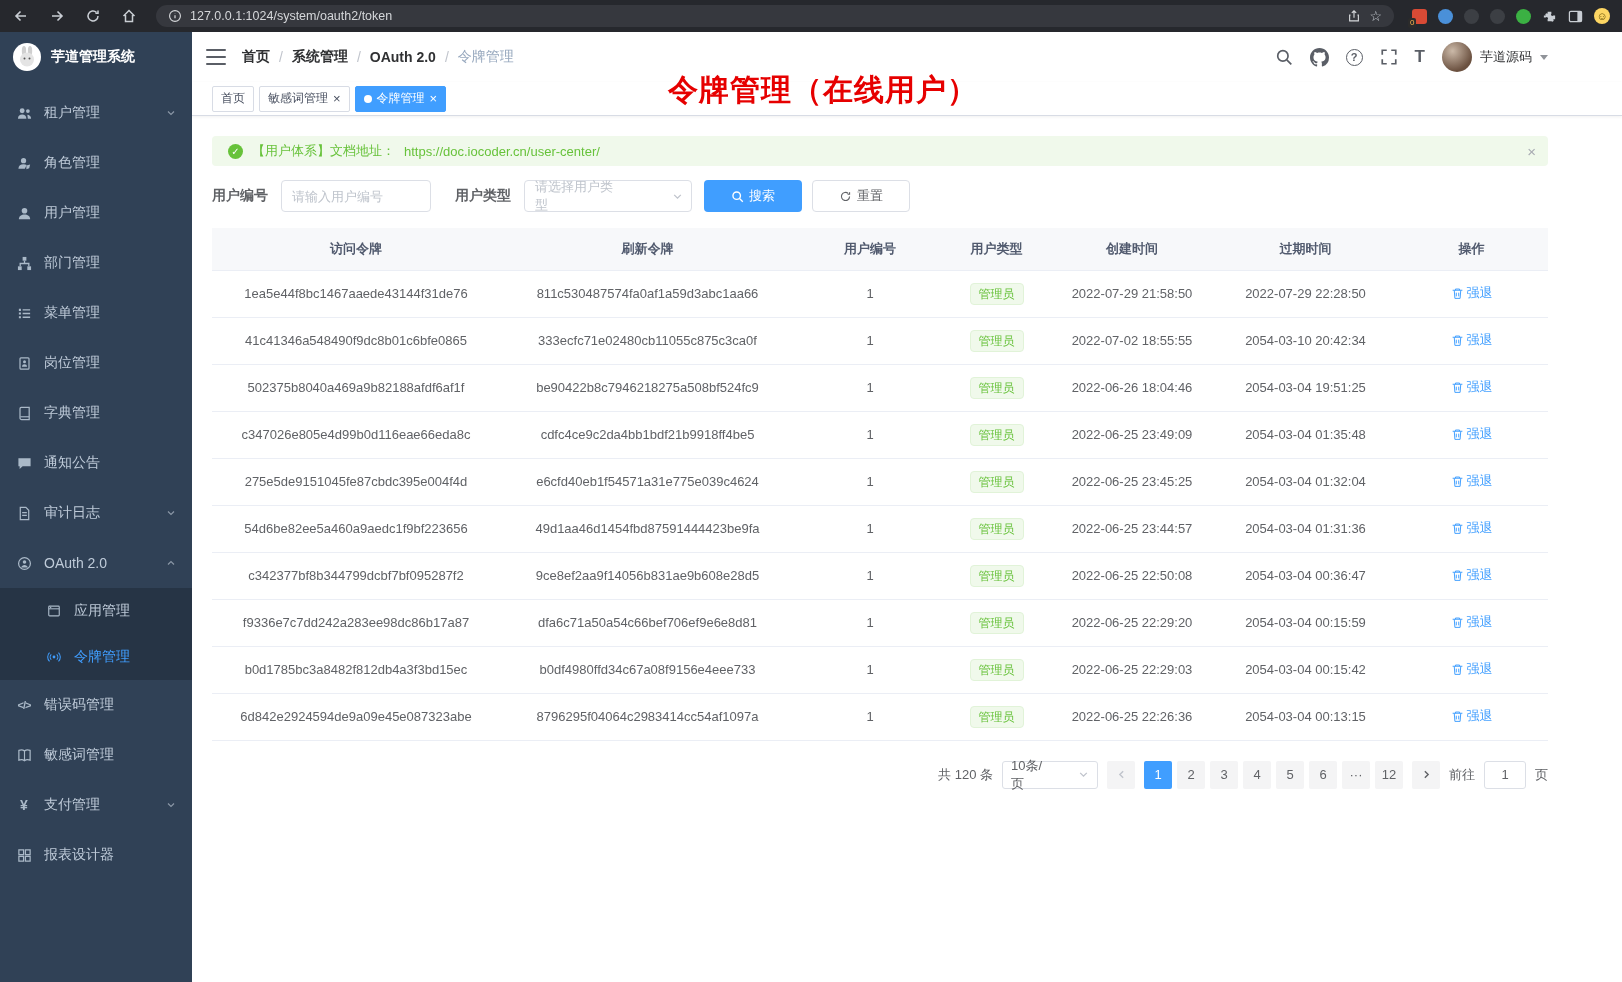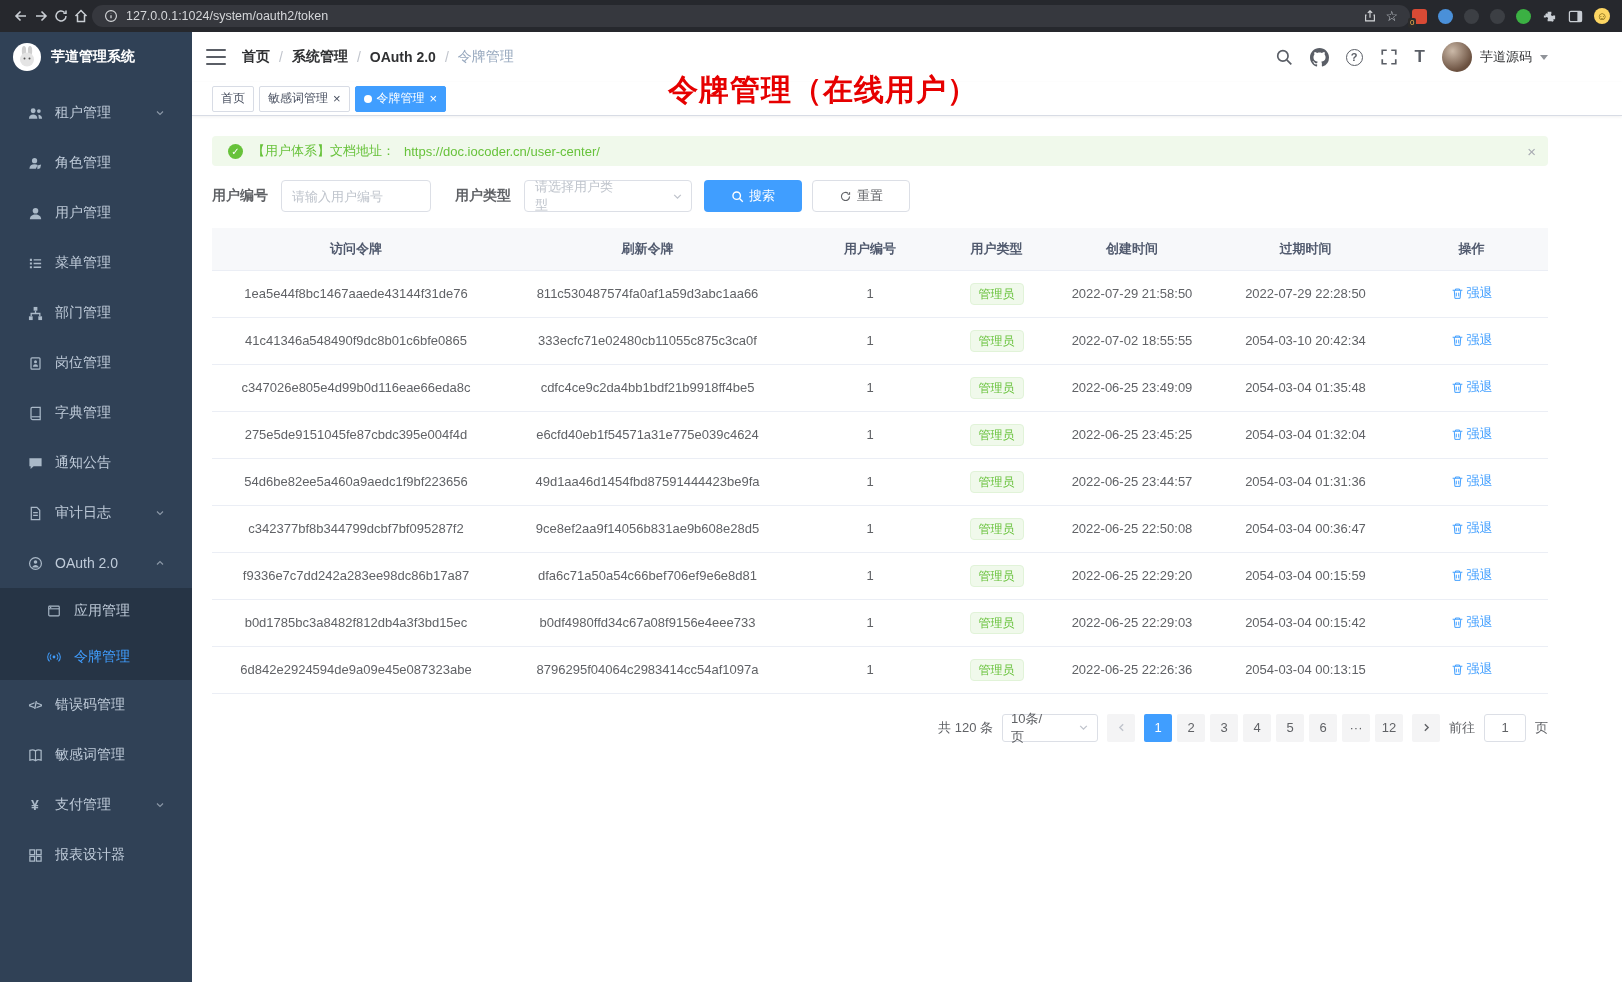--- a/index.html
+++ b/index.html
@@ -1,41 +1,41 @@
 <!DOCTYPE html>
 <html><head>
 <meta charset="utf-8">
 <style>
   * { box-sizing: border-box; margin: 0; padding: 0; }
   html,body { width:1622px; height:982px; overflow:hidden; font-family:"Liberation Sans","DejaVu Sans",sans-serif; background:#fff; }
   body { position:relative; }
 
   
-  .browser { height:32px; background:#26282d; display:flex; align-items:center; padding:0 12px; gap:2px; color:#c9ced4; }
+  .browser { height:32px; background:#26282d; display:flex; align-items:center; padding:0 12px; gap:18px; color:#c9ced4; }
   .nav-btn { width:18px; height:18px; display:flex; align-items:center; justify-content:center; color:#c9ced4; cursor:pointer; flex:none; }
   .urlbar { flex:1; height:22px; background:#36383e; border-radius:12px; display:flex; align-items:center; gap:8px; padding:0 12px; font-size:12.5px; color:#d5d7da; }
   .urlbar .url-text { flex:1; white-space:nowrap; overflow:hidden; }
   .chrome-right { display:flex; align-items:center; gap:11px; flex:none; }
   .ext-dot { width:15px; height:15px; border-radius:50%; background:#3c3f44; display:inline-block; cursor:pointer; }
   .ext-sq { width:15px; height:15px; border-radius:3px; background:#d84a35; position:relative; display:inline-block; cursor:pointer; }
   .ext-badge { position:absolute; left:-4px; bottom:-4px; background:#2b2b2b; color:#ffb74d; font-size:8px; line-height:1; padding:1px 2px; border-radius:2px; }
   .ext-blue { background:#4a90d9; }
   .ext-green { background:#3bb143; }
   .smiley { width:16px; height:16px; border-radius:50%; background:#fdd663; color:#5f4b00; font-size:11px; line-height:16px; text-align:center; display:inline-block; cursor:pointer; }
   .star-ch { font-size:14px; color:#c9ced4; cursor:pointer; }
 
   
   .app { display:flex; height:950px; }
 
   
   .sidebar { width:192px; background:#304156; color:#bfcbd9; display:flex; flex-direction:column; flex:none; }
   .logo { height:50px; display:flex; align-items:center; gap:10px; padding:0 13px; }
   .logo-title { color:#fff; font-weight:700; font-size:14px; }
   .menu { flex:1; padding-top:6px; font-size:14px; overflow:hidden; }
-  .menu-item { height:50px; display:flex; align-items:center; padding:0 27px; gap:12px; cursor:pointer; color:#bfcbd9; }
+  .menu-item { height:50px; display:flex; align-items:center; padding:0 16px; gap:12px; cursor:pointer; color:#bfcbd9; }
   .mi-icon { width:16px; height:16px; display:flex; align-items:center; justify-content:center; color:#aab9c8; flex:none; }
   .mi-icon svg { display:block; }
   .mi-label { flex:1; white-space:nowrap; }
   .mi-chev { color:#8a97a6; display:flex; }
   .submenu { background:#263445; }
   .submenu .menu-item { height:46px; padding-left:46px; }
   .menu-item.active { color:#409eff; }
   .menu-item.active .mi-icon { color:#409eff; }
   .glyph-icon { font-size:11px; font-weight:700; letter-spacing:-1px; }
   .glyph-pay { font-size:14px; font-weight:700; }
@@ -220,36 +220,36 @@
               <circle cx="8" cy="5" r="3"></circle>
               <path d="M2 14c0-3.3 2.7-5 6-5s6 1.7 6 5z"></path>
             </svg>
           </span>
         <span class="mi-label">用户管理</span>
       </div>
 
       <div class="menu-item">
         <span class="mi-icon">
             <svg width="15" height="15" viewBox="0 0 16 16" fill="currentColor">
-              <path d="M2 3h2.2v2.2H2zM2 6.9h2.2v2.2H2zM2 10.8h2.2V13H2zM6 3.4h8v1.5H6zM6 7.3h8v1.5H6zM6 11.2h8v1.5H6z"></path>
-            </svg>
-          </span>
-        <span class="mi-label">菜单管理</span>
-      </div>
-
-      <div class="menu-item">
-        <span class="mi-icon">
-            <svg width="15" height="15" viewBox="0 0 16 16" fill="currentColor">
               <rect x="6" y="1" width="4" height="4"></rect>
               <rect x="1" y="11" width="4" height="4"></rect>
               <rect x="11" y="11" width="4" height="4"></rect>
               <path d="M7.3 5h1.4v2.3h4.6V11h-1.4V8.7H4.1V11H2.7V7.3h4.6z"></path>
             </svg>
           </span>
         <span class="mi-label">部门管理</span>
+      </div>
+
+      <div class="menu-item">
+        <span class="mi-icon">
+            <svg width="15" height="15" viewBox="0 0 16 16" fill="currentColor">
+              <path d="M2 3h2.2v2.2H2zM2 6.9h2.2v2.2H2zM2 10.8h2.2V13H2zM6 3.4h8v1.5H6zM6 7.3h8v1.5H6zM6 11.2h8v1.5H6z"></path>
+            </svg>
+          </span>
+        <span class="mi-label">菜单管理</span>
       </div>
 
       <div class="menu-item">
         <span class="mi-icon">
             <svg width="15" height="15" viewBox="0 0 16 16">
               <rect x="3.2" y="2" width="9.6" height="12" rx="1" fill="none" stroke="currentColor" stroke-width="1.3"></rect>
               <circle cx="8" cy="6" r="1.6" fill="currentColor"></circle>
               <path d="M5.3 11.5c0-1.7 1.2-2.6 2.7-2.6s2.7.9 2.7 2.6z" fill="currentColor"></path>
             </svg>
           </span>
@@ -510,20 +510,36 @@
               <td>
                 <a class="link-act">
                   <svg width="13" height="13" viewBox="0 0 16 16">
                     <path d="M2 4h12M5.5 4V2.5h5V4M4 4l.8 10h6.4L12 4M6.5 7v4.5M9.5 7v4.5" fill="none" stroke="currentColor" stroke-width="1.2"></path>
                   </svg>
                   <span>强退</span>
                 </a>
               </td>
             </tr>
 
+            <tr>
+              <td>502375b8040a469a9b82188afdf6af1f</td>
+              <td>be90422b8c7946218275a508bf524fc9</td>
+              <td>1</td>
+              <td><span class="tag-success">管理员</span></td>
+              <td>2022-06-26 18:04:46</td>
+              <td>2054-03-04 19:51:25</td>
+              <td>
+                <a class="link-act">
+                  <svg width="13" height="13" viewBox="0 0 16 16">
+                    <path d="M2 4h12M5.5 4V2.5h5V4M4 4l.8 10h6.4L12 4M6.5 7v4.5M9.5 7v4.5" fill="none" stroke="currentColor" stroke-width="1.2"></path>
+                  </svg>
+                  <span>强退</span>
+                </a>
+              </td>
+            </tr>
 
             <tr>
               <td>c347026e805e4d99b0d116eae66eda8c</td>
               <td>cdfc4ce9c2da4bb1bdf21b9918ff4be5</td>
               <td>1</td>
               <td><span class="tag-success">管理员</span></td>
               <td>2022-06-25 23:49:09</td>
               <td>2054-03-04 01:35:48</td>
               <td>
                 <a class="link-act">

